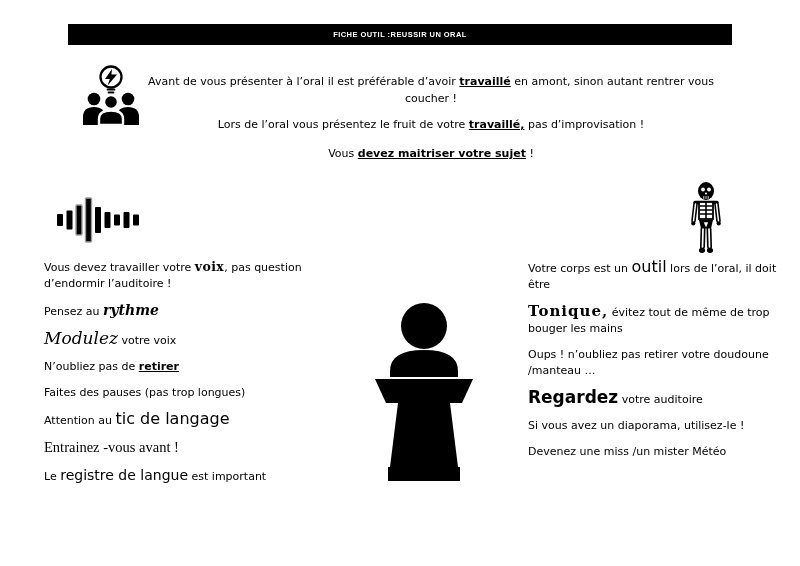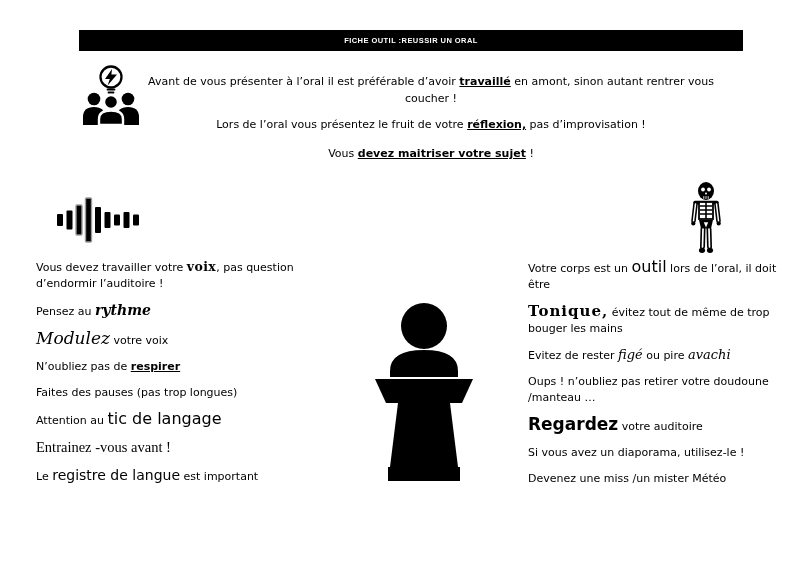--- a/index.html
+++ b/index.html
@@ -3,42 +3,41 @@
 <meta charset="utf-8">
 <style>
   html,body{margin:0;padding:0;background:#e8e8e8;}
   .page{
     position:relative;width:800px;height:566px;background:#ffffff;
     overflow:hidden;color:#000;
     font-family:"DejaVu Sans", sans-serif;
   }
   
   .titlebar{
-    position:absolute;left:79px;top:24px;width:664px;height:21px;
+    position:absolute;left:68px;top:24px;width:664px;height:21px;
     background:#000;color:#fff;text-align:center;line-height:21px;
     font-size:7.5px;font-weight:bold;letter-spacing:.45px;
     font-family:"Liberation Sans", sans-serif;
-    margin-top:6px;
   }
   
   .icon{position:absolute;line-height:0;}
   .icon.brainstorm{left:79px;top:62px;}
   .icon.wave{left:57px;top:196px;}
   .icon.skeleton{left:682px;top:181px;}
   .icon.podium{left:374px;top:299px;}
   
   .intro{
     position:absolute;left:145px;top:73px;width:572px;
     text-align:center;font-size:11px;line-height:17px;
   }
   .intro p{margin:0 0 9px 0;}
   .intro p:last-child{margin:12px;}
   
   .col{position:absolute;top:259px;font-size:11px;line-height:16px;}
-  .col.left{left:36px;width:274px;}
+  .col.left{left:44px;width:274px;}
   .col.right{left:528px;width:268px;}
   .tip{margin:0 0 10px 0;}
   
   .cbold{font-weight:bold;text-decoration:underline;}
   .serifbold{font-family:"DejaVu Serif",serif;font-weight:bold;font-size:12.5px;letter-spacing:.4px;}
   .tonique{font-family:"DejaVu Serif",serif;font-weight:bold;font-size:15px;letter-spacing:1px;}
   .fancy{font-family:"DejaVu Serif",serif;font-weight:bold;font-style:italic;font-size:14px;}
   .hand{font-family:"DejaVu Serif",serif;font-style:italic;font-size:17px;}
   .hand2{font-family:"DejaVu Serif",serif;font-style:italic;font-size:13px;}
   .big{font-size:16px;}
@@ -64,21 +63,21 @@
       <circle cx="49" cy="37" r="6.3" fill="#000"></circle>
       <path d="M4,63 v-8 Q4,45 15,45 Q26,45 26,55 v8 Z" fill="#000"></path>
       <path d="M38,63 v-8 Q38,45 49,45 Q60,45 60,55 v8 Z" fill="#000"></path>
       <circle cx="32" cy="40" r="7" fill="#000" stroke="#fff" stroke-width="2.4"></circle>
       <path d="M20,63 v-6 Q20,48.5 32,48.5 Q44,48.5 44,57 v6 Z" fill="#000" stroke="#fff" stroke-width="2.4"></path>
     </svg>
   </div>
 
   <div class="intro">
     <p><span>Avant de vous présenter à l’oral il est préférable d’avoir </span><span class="cbold">travaillé</span><span> en amont, sinon autant rentrer vous coucher !</span></p>
-    <p><span>Lors de l’oral vous présentez le fruit de votre </span><span class="cbold">réflexion,</span><span> pas d’improvisation !</span></p>
+    <p><span>Lors de l’oral vous présentez le fruit de votre </span><span class="cbold">travaillé,</span><span> pas d’improvisation !</span></p>
     <p><span>Vous </span><span class="cbold">devez maitriser votre sujet</span><span> !</span></p>
   </div>
 
   <div class="icon wave">
     <svg width="84" height="48" viewBox="0 0 84 48">
       <rect x="0" y="18" width="6" height="12" rx="1" fill="#000"></rect>
       <rect x="9.5" y="14.5" width="6" height="19" rx="1" fill="#000"></rect>
       <rect x="19" y="9" width="6" height="30" rx="1" fill="#000" stroke="#9a9a9a" stroke-width="1.4"></rect>
       <rect x="28.5" y="2" width="6" height="44" rx="1" fill="#000" stroke="#9a9a9a" stroke-width="1.4"></rect>
       <rect x="38" y="11" width="6" height="26" rx="1" fill="#000"></rect>
@@ -124,30 +123,29 @@
       <polygon points="1,80 99,80 88,104 12,104" fill="#000"></polygon>
       <polygon points="24,104 76,104 84,168 16,168" fill="#000"></polygon>
       <rect x="14" y="168" width="72" height="14" fill="#000"></rect>
     </svg>
   </div>
 
   <div class="col left">
     <p class="tip"><span>Vous devez travailler votre </span><span class="serifbold">voix</span><span>, pas question d’endormir l’auditoire !</span></p>
     <p class="tip"><span>Pensez au </span><span class="fancy">rythme</span></p>
     <p class="tip"><span class="hand">Modulez</span><span> votre voix</span></p>
-    <p class="tip"><span>N’oubliez pas de </span><span class="cbold">respirer</span></p>
+    <p class="tip"><span>N’oubliez pas de </span><span class="cbold">retirer</span></p>
     <p class="tip"><span>Faites des pauses (pas trop longues)</span></p>
     <p class="tip"><span>Attention au </span><span class="big">tic de langage</span></p>
     <p class="tip"><span class="serifline">Entrainez -vous avant !</span></p>
     <p class="tip"><span>Le </span><span class="bigsm">registre de langue</span><span> est important</span></p>
   </div>
 
   <div class="col right">
     <p class="tip"><span>Votre corps est un </span><span class="big">outil</span><span> lors de l’oral, il doit être</span></p>
     <p class="tip"><span class="tonique">Tonique,</span><span> évitez tout de même de trop bouger les mains</span></p>
-    <p class="tip"><span>Evitez de rester </span><span class="hand2">figé</span><span> ou pire </span><span class="hand2">avachi</span></p>
     <p class="tip"><span>Oups !  n’oubliez pas retirer votre doudoune /manteau …</span></p>
     <p class="tip"><span class="bigbold">Regardez</span><span> votre auditoire</span></p>
     <p class="tip"><span>Si vous avez un diaporama, utilisez-le !</span></p>
     <p class="tip"><span> Devenez une miss /un mister Météo</span></p>
   </div>
 
 </div>
 
 </body></html>

